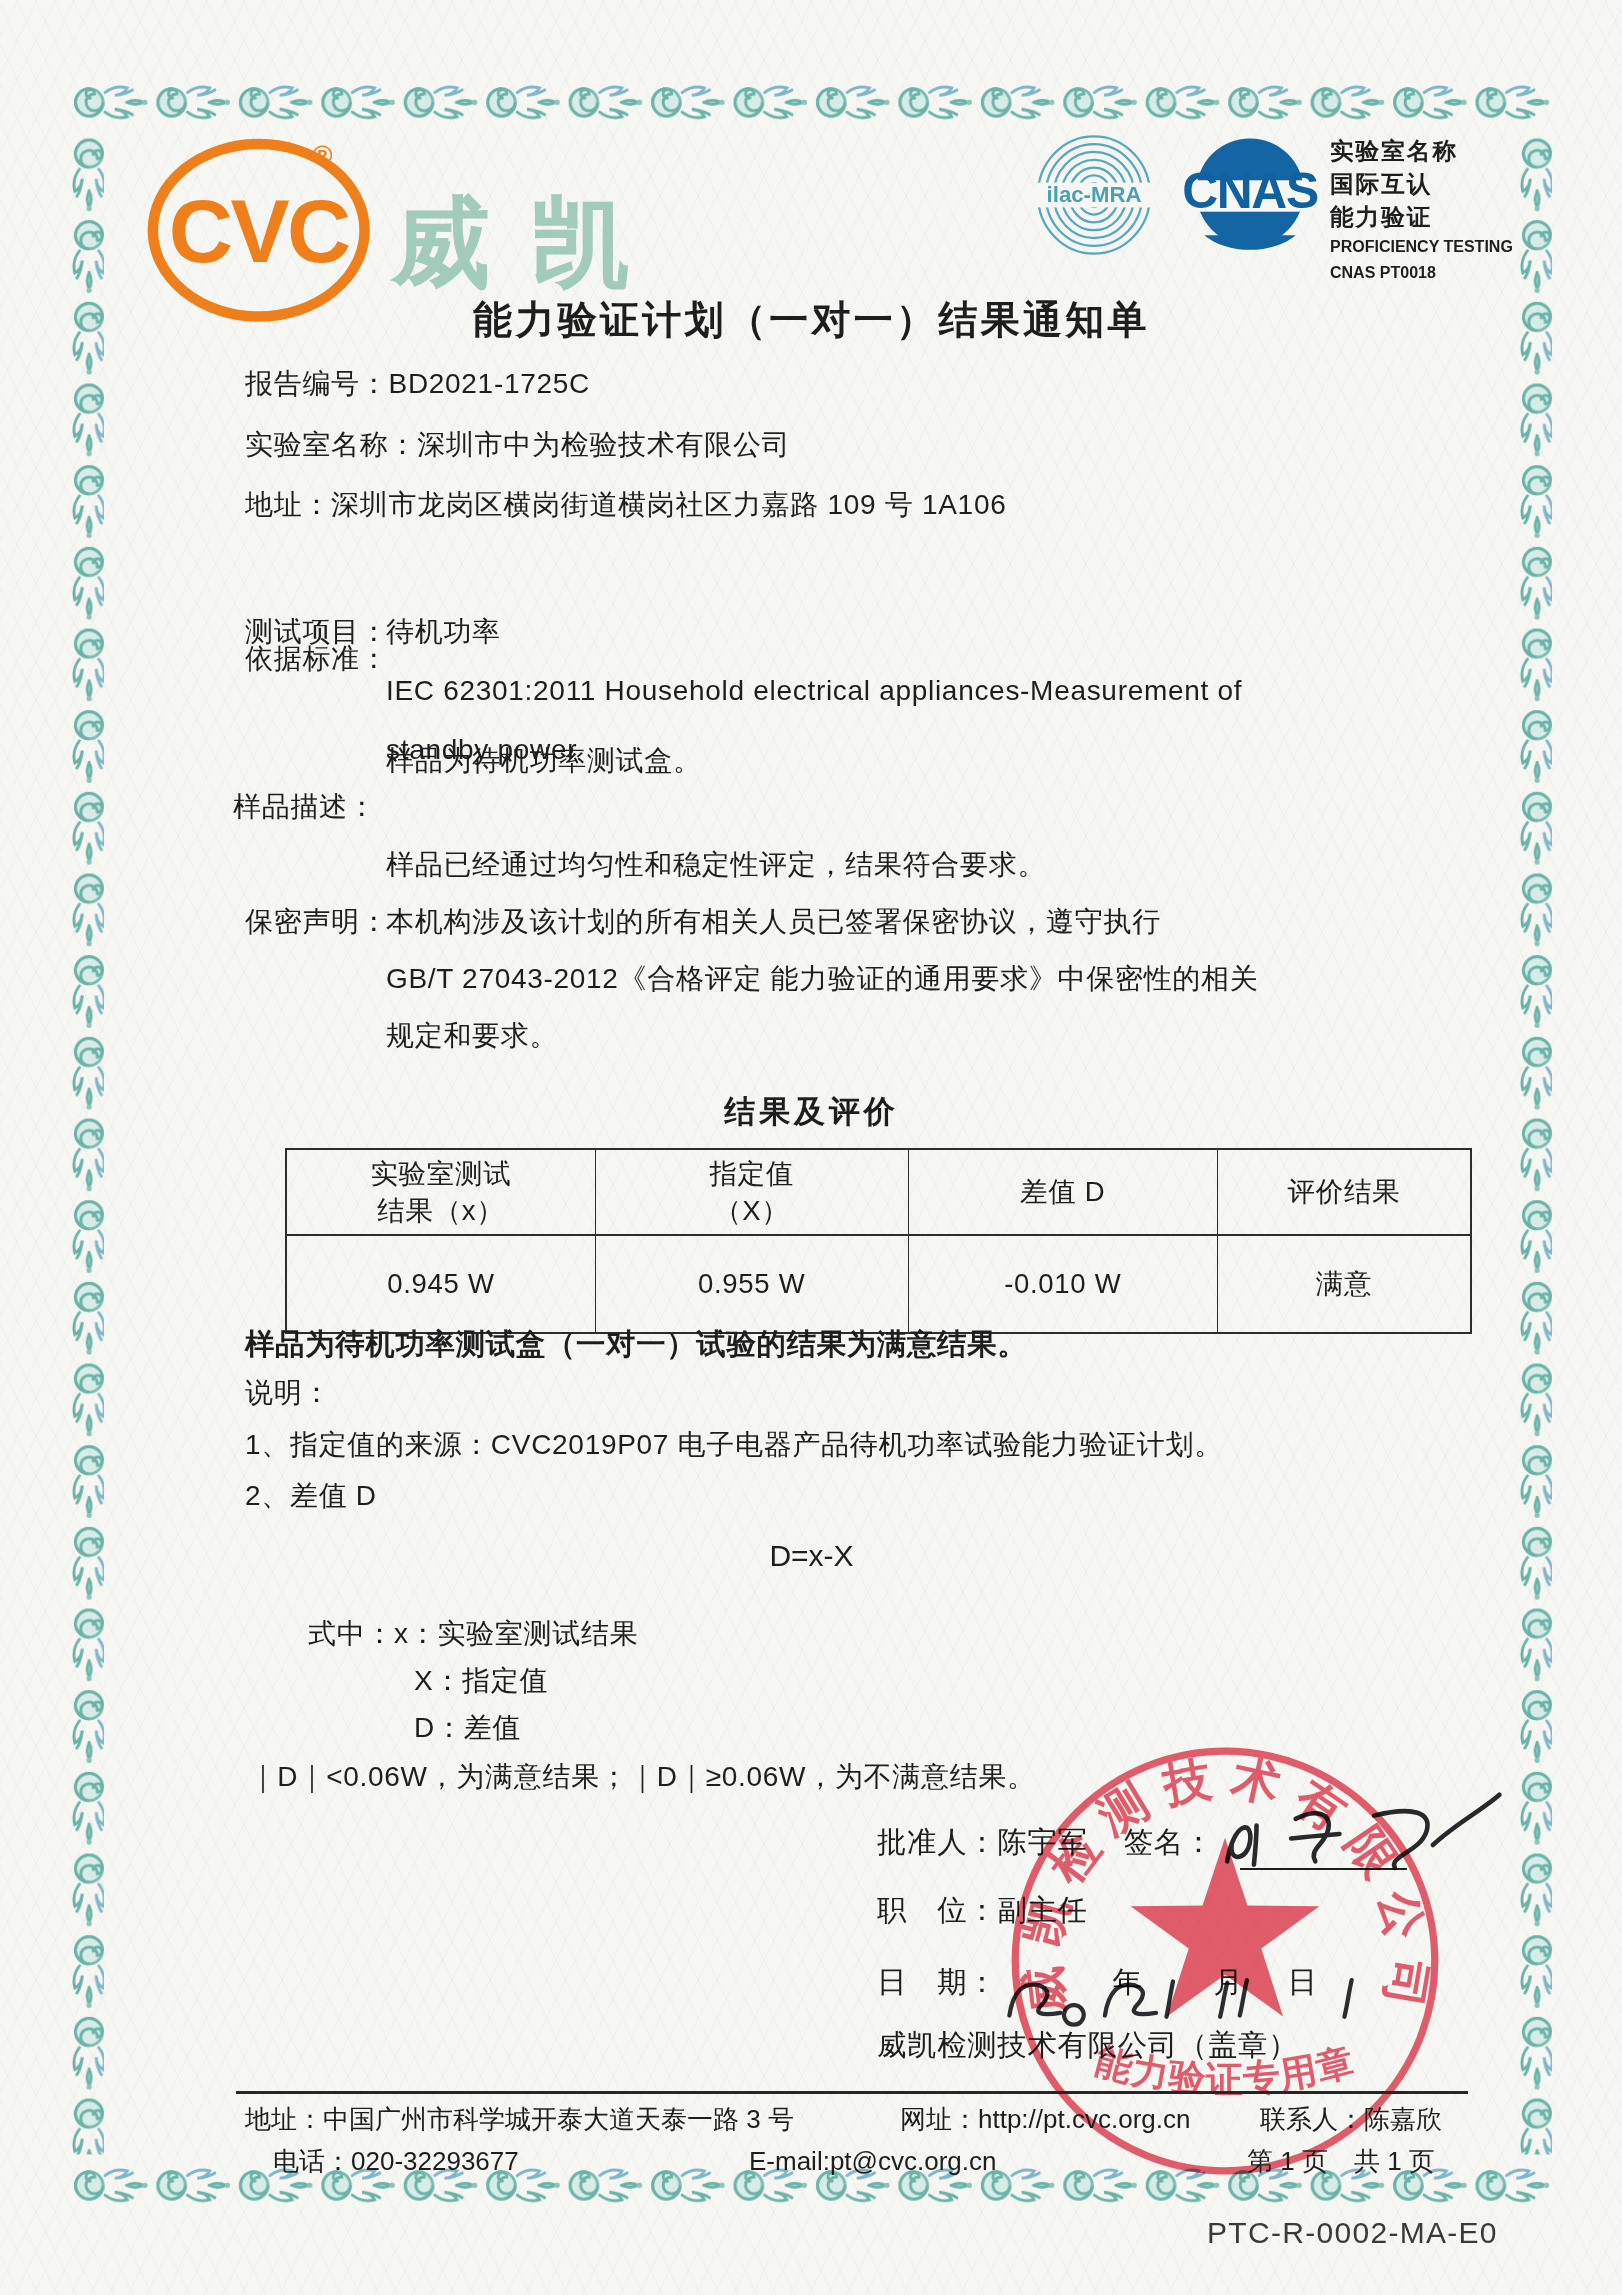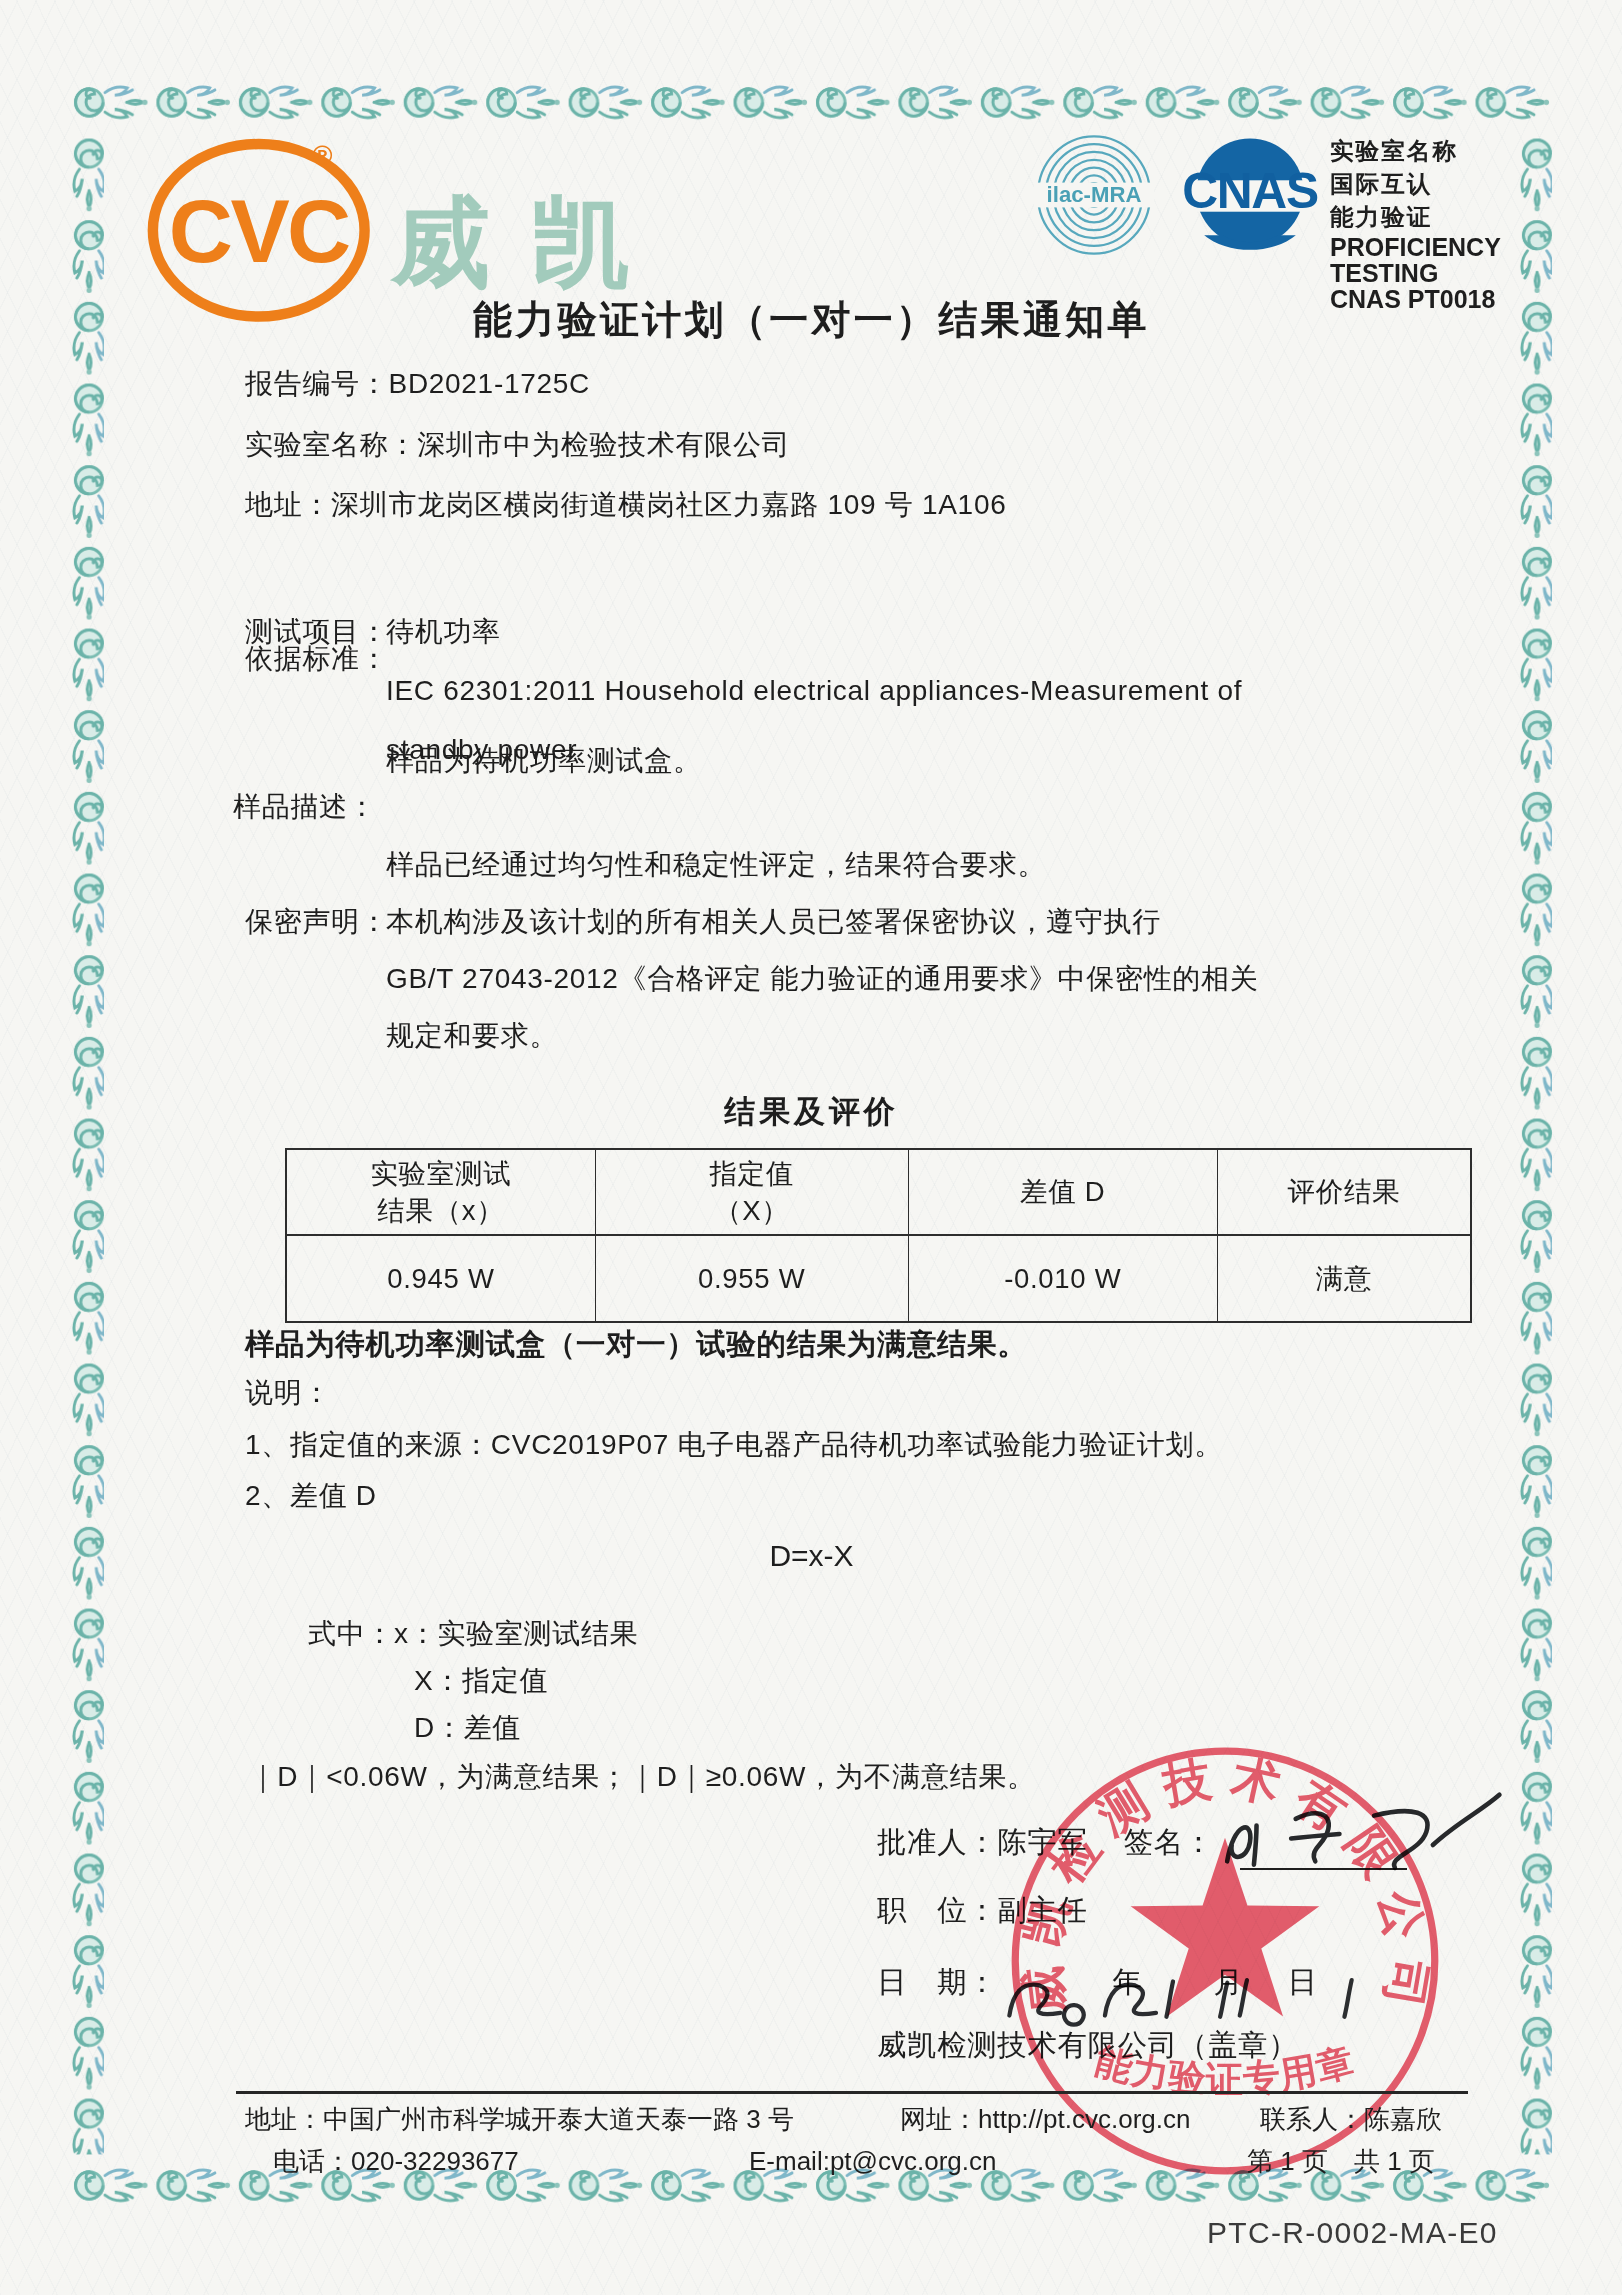--- a/index.html
+++ b/index.html
@@ -16,29 +16,29 @@
   .abs { position:absolute; }
   .t43 { font-size:28px; line-height:1.25; letter-spacing:0.7px; }
   .t45 { font-size:29.4px; line-height:1.25; letter-spacing:0.7px; }
   .t40 { font-size:26px; line-height:1.25; }
   .bold { font-weight:700; }
   .center { text-align:center; }
   .title { font-size:39px; font-weight:700; letter-spacing:3.3px; }
   .sec-head { font-size:31px; font-weight:600; letter-spacing:3.9px; }
   .brand-cn { font-size:99px; font-weight:700; color:#a2cbbc; letter-spacing:41px; }
   .acc-cn { font-size:23.6px; font-weight:700; line-height:33px; letter-spacing:2px; }
-  .acc-en { font-size:25px; font-weight:700; line-height:26px; }
+  .acc-en { font-size:16px; font-weight:700; line-height:26px; }
   table.res { border-collapse:collapse; width:1187px; table-layout:fixed;
               border:2.6px solid #2d2d2d;margin-left:28px; }
   table.res th, table.res td {
     border:1.6px solid #2d2d2d; text-align:center; vertical-align:middle;
     font-size:27.5px; font-weight:400; line-height:1.35; letter-spacing:0.7px;
   }
   table.res tr.head th { height:86px; border-bottom:2.6px solid #2d2d2d; }
-  table.res tr.data td { height:87px; }
+  table.res tr.data td { height:98px; }
   .sign-line { border-bottom:2px solid #1e1e1e; }
   .spacer { display:inline-block; }
   .stamp { mix-blend-mode:multiply; opacity:.88; }
   .ink { mix-blend-mode:multiply; }
   .doc-code { font-size:30px; letter-spacing:1.3px; color:#3a3a3a; }
 </style>
 </head>
 <body>
 
 <div class="page">

